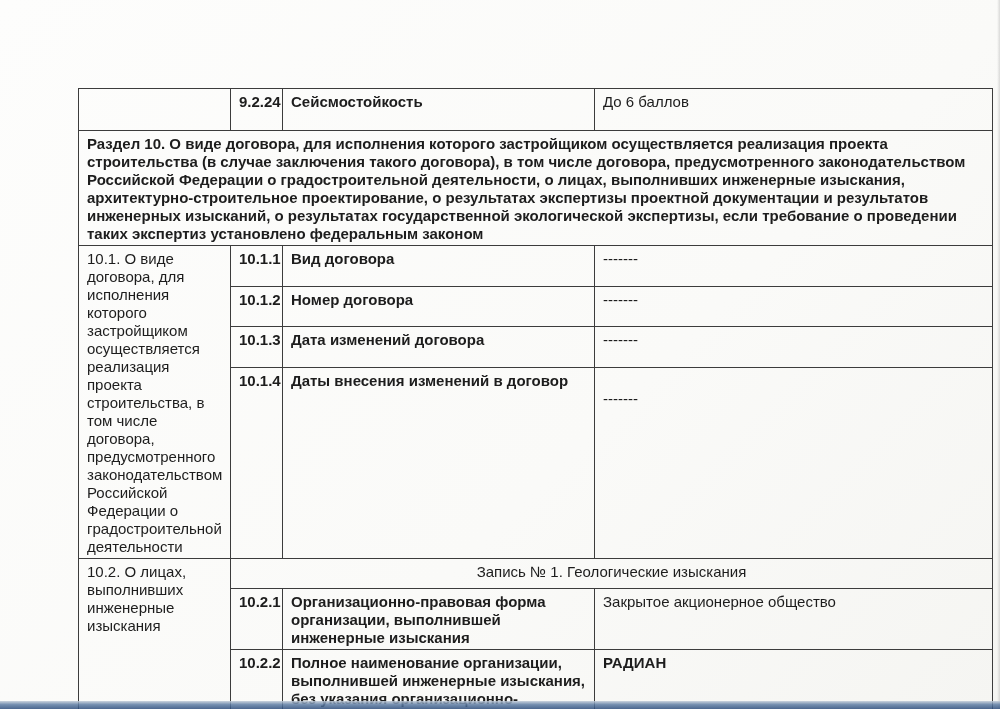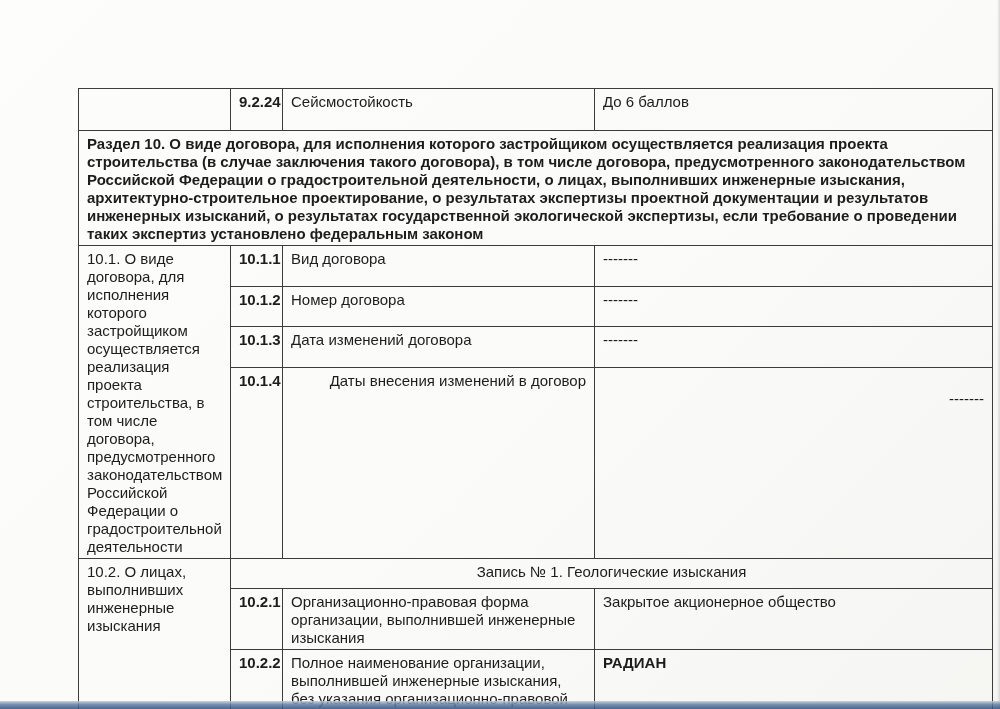--- a/index.html
+++ b/index.html
@@ -37,35 +37,35 @@
     vertical-align:top;
     padding:4px 8px 2px 8px;
     overflow:hidden;
   }
   .col-cat{width:152px;}
   .col-num{width:52px;}
   .col-label{width:312px;}
   .col-value{width:398px;}
 
   .num-cell{font-weight:bold;}
-  .label-cell{font-weight:normal;margin-left:40px;}
+  .label-cell{font-weight:bold;margin-left:40px;}
   .value-cell{font-weight:normal;}
   .value-bold{font-weight:bold;}
   .cat-cell{font-weight:normal;padding-right:4px;}
   .section-header{
     font-weight:bold;
     text-align:left;
     padding:5px 12px 3px 12px;
     line-height:18px;
   }
   .record-cell{font-weight:normal;text-align:center;}
   tr.r-top{height:42px;}
   tr.r-sec{height:107px;}
   tr.r-s{height:31px;}
-  tr.r-tall{height:146px;text-align:right;}
+  tr.r-tall{height:146px;}
   tr.r-rec{height:30px;padding-left:42px;}
   tr.r-m{height:52px;padding-left:37px;}
   tr.r-l{height:68px;}
   td.pad-val{padding-top:22px;}
 </style>
 </head>
 <body>
 
 <div class="scan-page">
 

